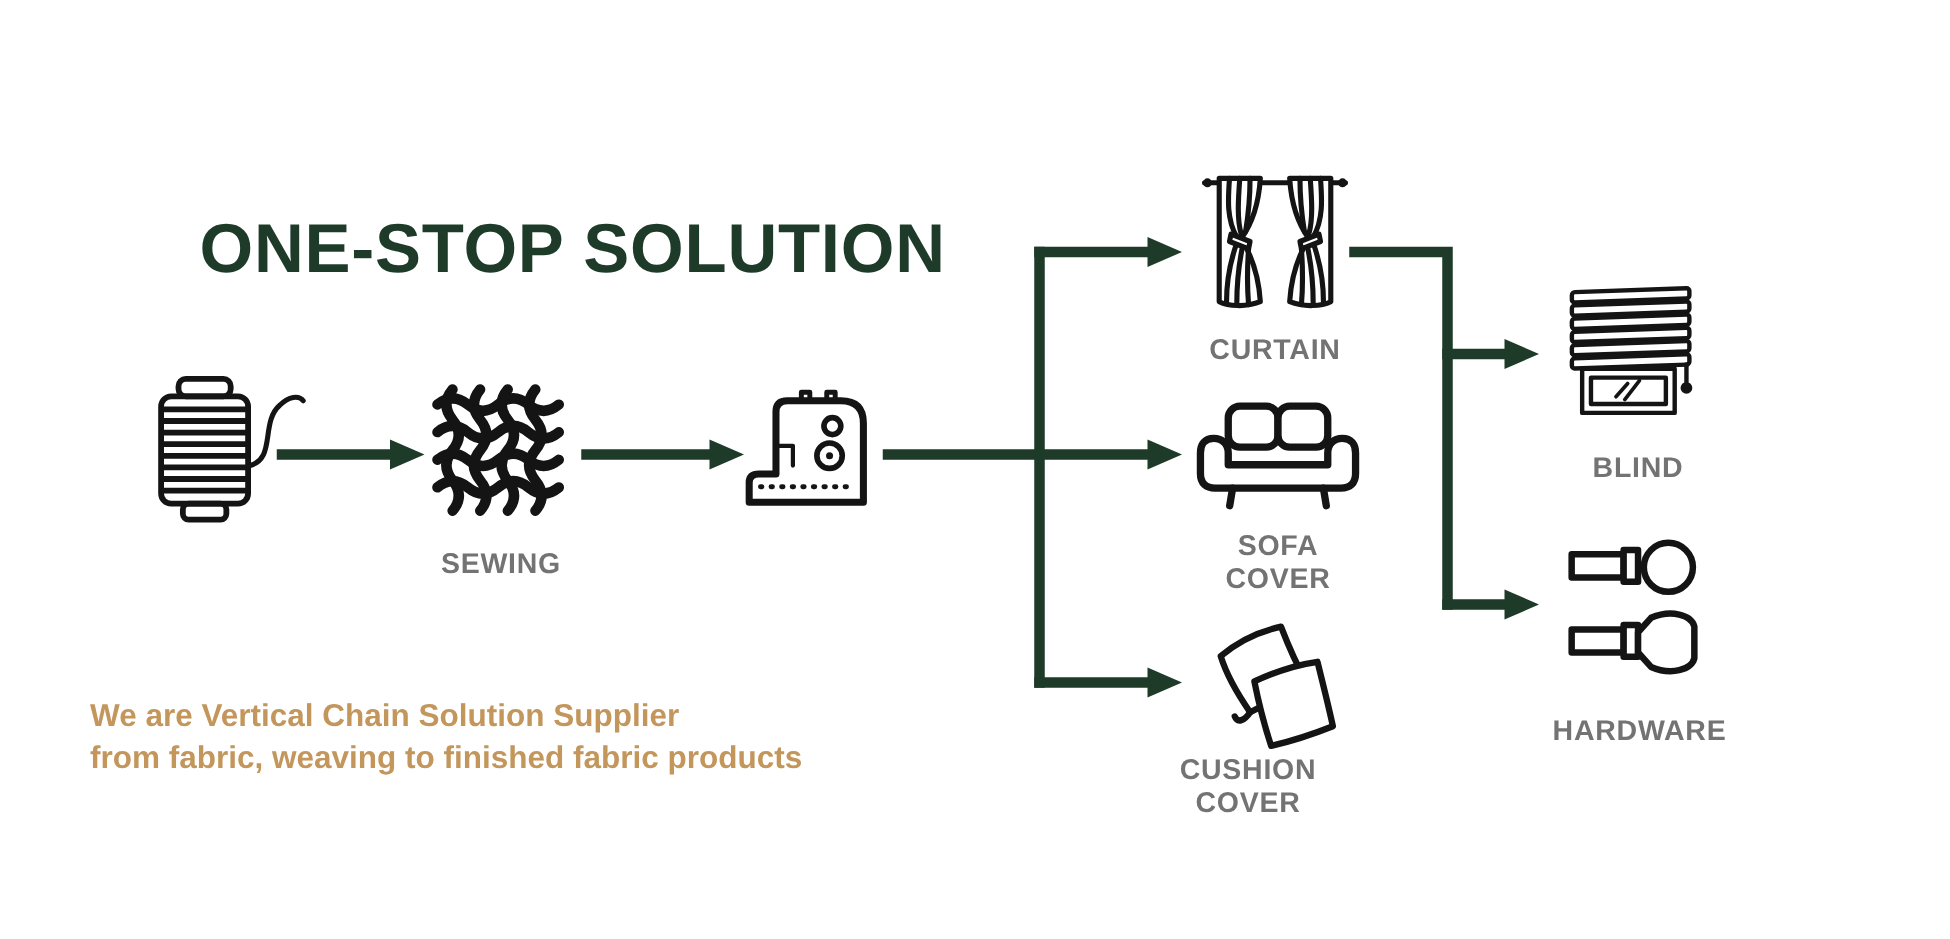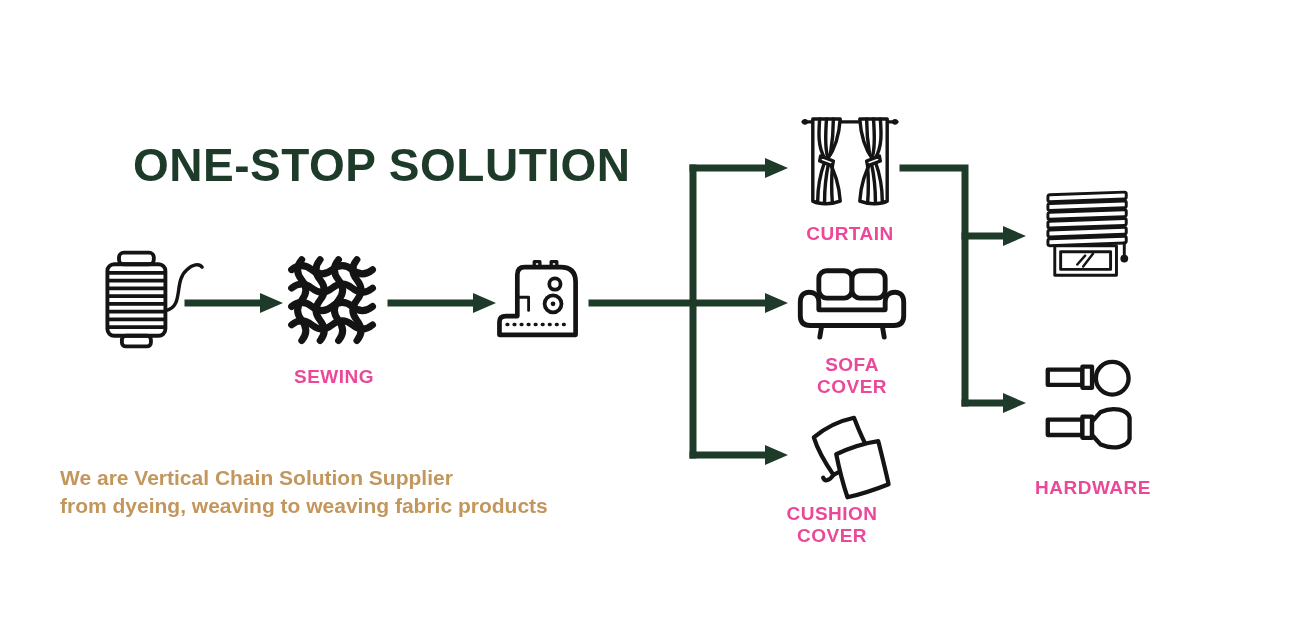--- a/index.html
+++ b/index.html
@@ -8,21 +8,21 @@
     font-family:"Liberation Sans", sans-serif;
   }
   .title{
     position:absolute;left:133px;top:138px;margin:0;
     font-size:46px;font-weight:700;letter-spacing:0.5px;color:#1e3b2a;white-space:nowrap;
   }
   .arrows{position:absolute;left:0;top:0;}
   .icon{position:absolute;}
   .label{
     position:absolute;width:200px;text-align:center;
-    font-size:19px;font-weight:700;letter-spacing:0.5px;color:#ec4899;line-height:22px;white-space:pre;
+    font-size:19px;font-weight:700;letter-spacing:0.5px;color:#737373;line-height:22px;white-space:pre;
   }
   .tagline{
     position:absolute;left:60px;top:464px;width:580px;text-align:left;
     font-size:21px;font-weight:700;color:#c3965c;line-height:28px;
   }
   .ic{stroke:#141414;fill:none;stroke-linecap:round;stroke-linejoin:round;}
 </style>
 </head>
 <body>
 
@@ -144,31 +144,32 @@
         <rect x="4" y="41" width="80" height="7" rx="2" fill="#fff"></rect>
         <rect x="4" y="50" width="80" height="7" rx="2" fill="#fff"></rect>
       </g>
       <rect x="11" y="57" width="63" height="30"></rect>
       <rect x="17" y="63" width="51" height="18"></rect>
       <path d="M34,76 L42,67 M40,78 L50,65" stroke-width="2.5"></path>
       <path d="M82,54 L82,66"></path>
       <circle cx="82" cy="70" r="4" fill="#141414" stroke="none"></circle>
     </g>
   </svg>
+  <div class="label" style="left:992px;top:302px">BLIND</div>
 
   <svg class="icon" style="left:1044px;top:358px" width="98" height="102" viewBox="0 0 100 106">
     <g class="ic" stroke-width="4.5">
       <rect x="3" y="12" width="36" height="16" fill="#fff"></rect>
       <rect x="39" y="9" width="10" height="22" fill="#fff"></rect>
       <circle cx="70" cy="21" r="17" fill="#fff"></circle>
       <rect x="3" y="64" width="36" height="16" fill="#fff"></rect>
       <rect x="39" y="61" width="10" height="22" fill="#fff"></rect>
       <path d="M49,66 L58,56 C72,50 86,54 88,62 L88,84 C86,92 72,96 58,90 L49,80 Z" fill="#fff"></path>
     </g>
   </svg>
   <div class="label" style="left:993px;top:477px">HARDWARE</div>
 
   <div class="tagline">
     <div>We are Vertical Chain Solution Supplier</div>
-    <div>from dyeing, weaving to weaving fabric products</div>
+    <div>from fabric, weaving to finished fabric products</div>
   </div>
 
 </div>
 
 </body></html>

